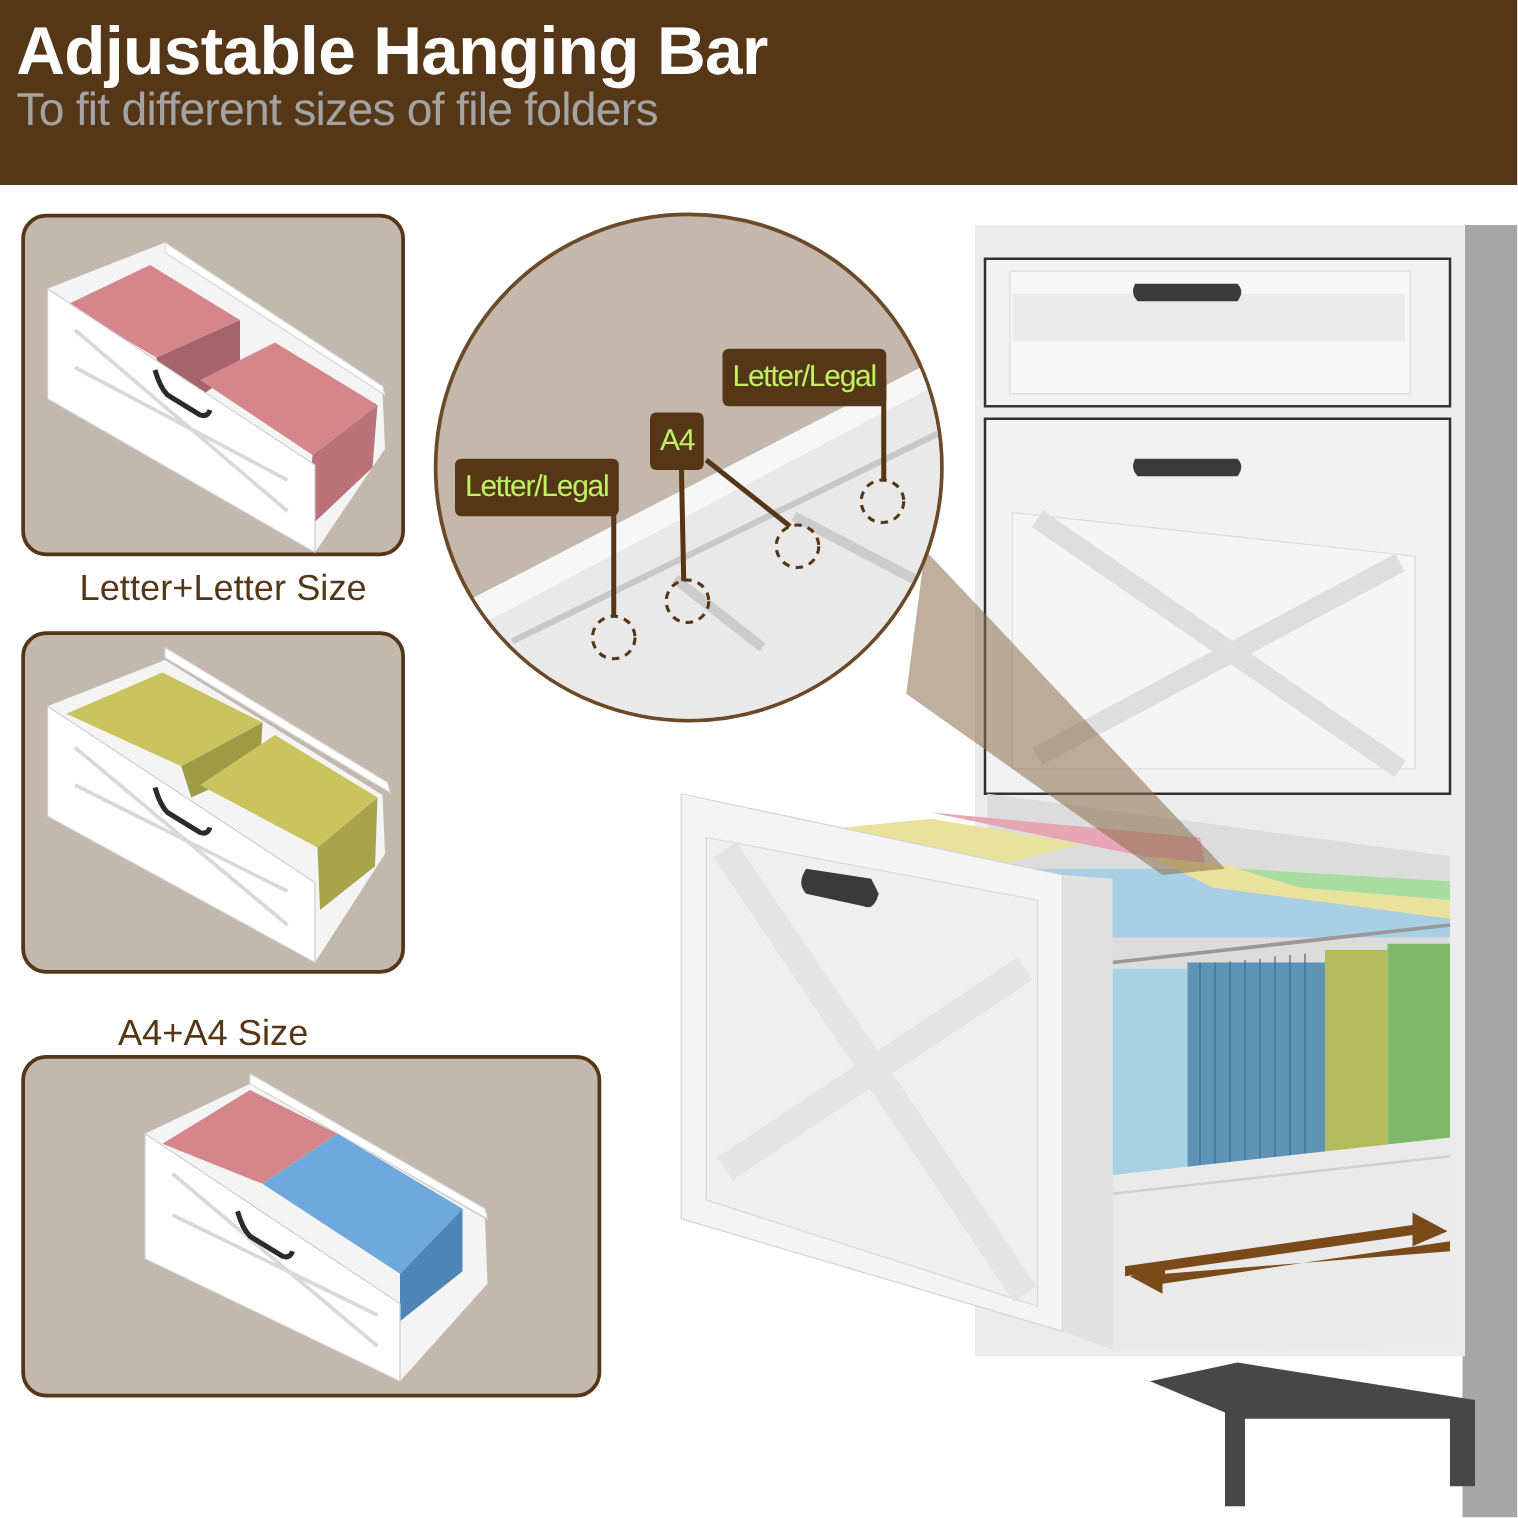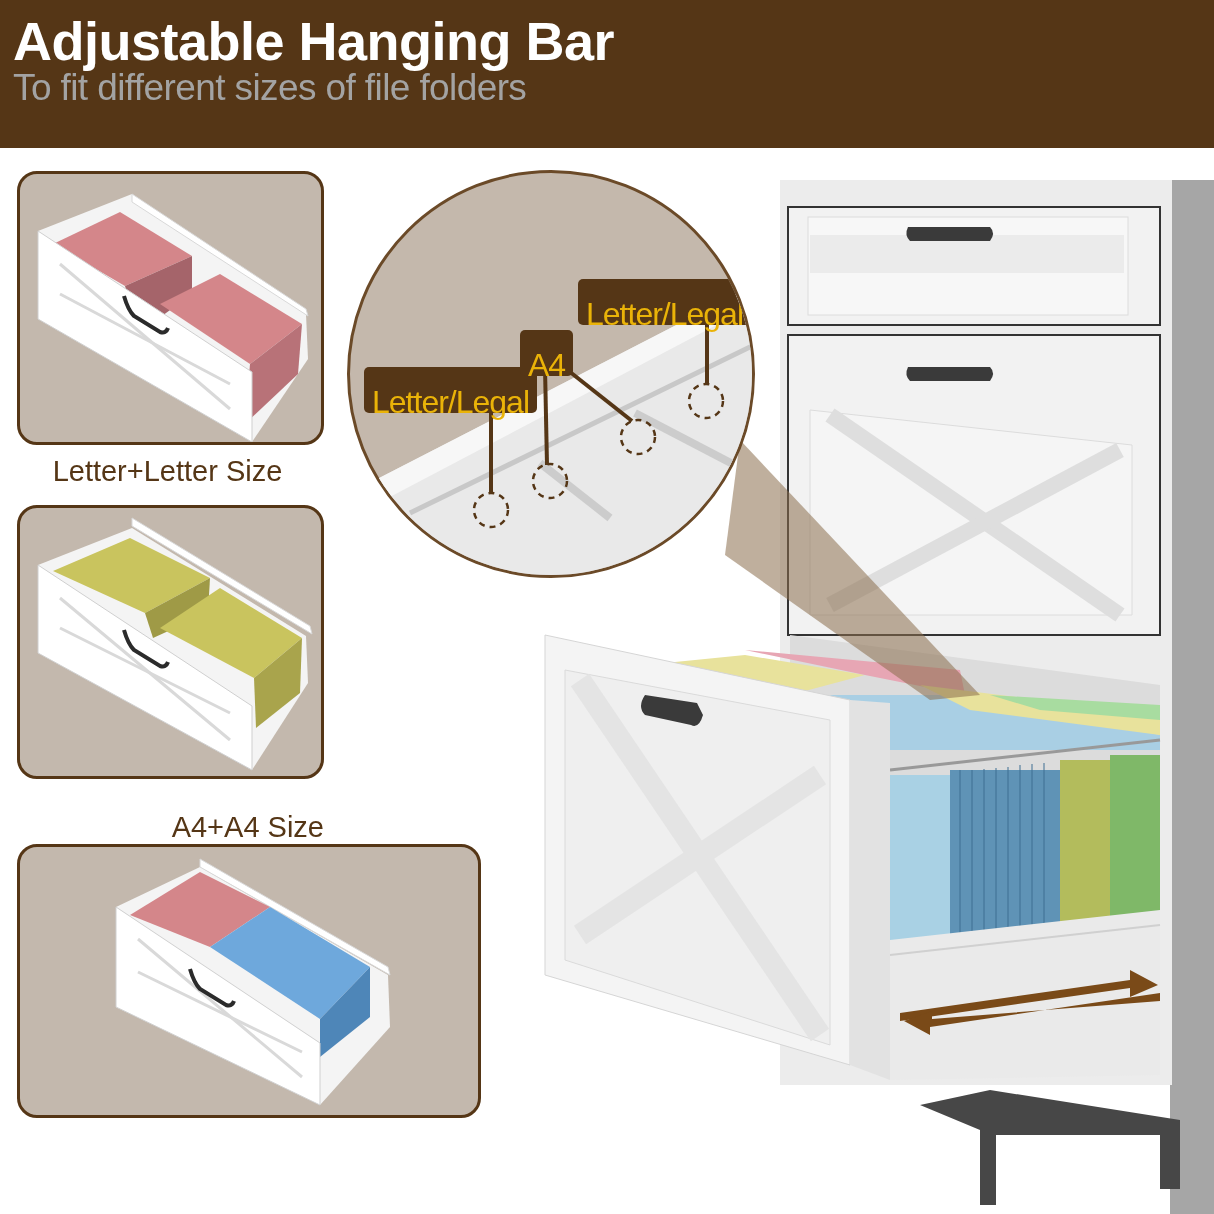--- a/index.html
+++ b/index.html
@@ -28,22 +28,22 @@
   .caption {
     position: absolute; color: #553616; font-size: 29px; text-align: center;
     font-family: "Liberation Sans", sans-serif; line-height: 32px;
   }
 
   .magnifier {
     position: absolute; left: 347px; top: 170px; width: 408px; height: 408px;
     border-radius: 50%; border: 3px solid #6b4a28; overflow: hidden; background: #c4b8ac;
   }
   .callout {
-    position: absolute; background: #553616; color: #eab308; border-radius: 5px;
-    font-size: 32px; letter-spacing: -1px; padding: 12px 8px; height: 46px; line-height: 46px;
+    position: absolute; background: #553616; color: #bef264; border-radius: 5px;
+    font-size: 24px; letter-spacing: -1px; padding: 0 8px; height: 46px; line-height: 46px;
     font-family: "Liberation Sans", sans-serif;
   }
   svg { position: absolute; overflow: visible; }
 </style>
 </head>
 <body>
 
 <div class="header">
   <div class="header-title">Adjustable Hanging Bar</div>
   <div class="header-sub">To fit different sizes of file folders</div>
@@ -59,37 +59,37 @@
     <polygon points="105,112 172,82 172,120 120,158" fill="#a5646a"></polygon>
     <polygon points="140,130 200,100 282,150 230,190" fill="#d4868a"></polygon>
     <polygon points="230,190 282,150 278,200 225,250" fill="#b87278"></polygon>
 
     <polygon points="18,57 232,198 232,268 18,145" fill="#ffffff" stroke="#cfcfcf"></polygon>
     <line x1="40" y1="90" x2="210" y2="235" stroke="#d9d9d9" stroke-width="3"></line>
     <line x1="40" y1="120" x2="210" y2="210" stroke="#d9d9d9" stroke-width="3"></line>
     <path d="M104,122 q4,14 10,20 l26,16 q6,2 8,-4" fill="none" stroke="#2b2b2b" stroke-width="4"></path>
   </svg>
 </div>
-<div class="caption" style="left:14px; top:455px; width:307px;">Letter+Letter Size</div>
+<div class="caption" style="left:25px; top:455px; width:307px;">Letter+Letter Size</div>
 
 <div class="panel" style="left:17px; top:505px; width:307px; height:274px;">
   <svg width="307" height="274" viewBox="0 0 307 274" style="left:0;top:0">
     <polygon points="18,57 112,20 286,128 288,175 232,262 18,145" fill="#f4f4f4"></polygon>
     <polygon points="112,10 290,118 292,126 112,18" fill="#ffffff" stroke="#d8d8d8"></polygon>
     <polygon points="33,63 110,30 190,70 125,105" fill="#c9c45e"></polygon>
     <polygon points="125,105 190,70 188,105 133,130" fill="#9f9a46"></polygon>
     <polygon points="140,120 200,80 282,130 234,170" fill="#c9c45e"></polygon>
     <polygon points="234,170 282,130 280,185 236,220" fill="#a9a44c"></polygon>
     <polygon points="18,57 232,198 232,262 18,145" fill="#ffffff" stroke="#cfcfcf"></polygon>
     <line x1="40" y1="90" x2="210" y2="232" stroke="#d9d9d9" stroke-width="3"></line>
     <line x1="40" y1="120" x2="210" y2="205" stroke="#d9d9d9" stroke-width="3"></line>
     <path d="M104,122 q4,14 10,20 l26,16 q6,2 8,-4" fill="none" stroke="#2b2b2b" stroke-width="4"></path>
   </svg>
 </div>
-<div class="caption" style="left:17px; top:811px; width:307px;text-align:right;">A4+A4 Size</div>
+<div class="caption" style="left:17px; top:811px; width:307px;">A4+A4 Size</div>
 
 <div class="panel" style="left:17px; top:844px; width:464px; height:274px;">
   <svg width="464" height="274" viewBox="0 0 464 274" style="left:0;top:0">
     <polygon points="96,60 180,20 368,128 370,180 300,258 96,160" fill="#f4f4f4"></polygon>
     <polygon points="180,12 368,120 370,128 180,20" fill="#ffffff" stroke="#d8d8d8"></polygon>
     <polygon points="110,68 180,25 250,60 190,100" fill="#d4868a"></polygon>
     <polygon points="190,100 250,60 350,120 300,172" fill="#6ea8dc"></polygon>
     <polygon points="300,172 350,120 350,170 300,210" fill="#4e86b8"></polygon>
     <polygon points="96,60 300,196 300,258 96,160" fill="#ffffff" stroke="#cfcfcf"></polygon>
     <line x1="118" y1="92" x2="282" y2="230" stroke="#d9d9d9" stroke-width="3"></line>

